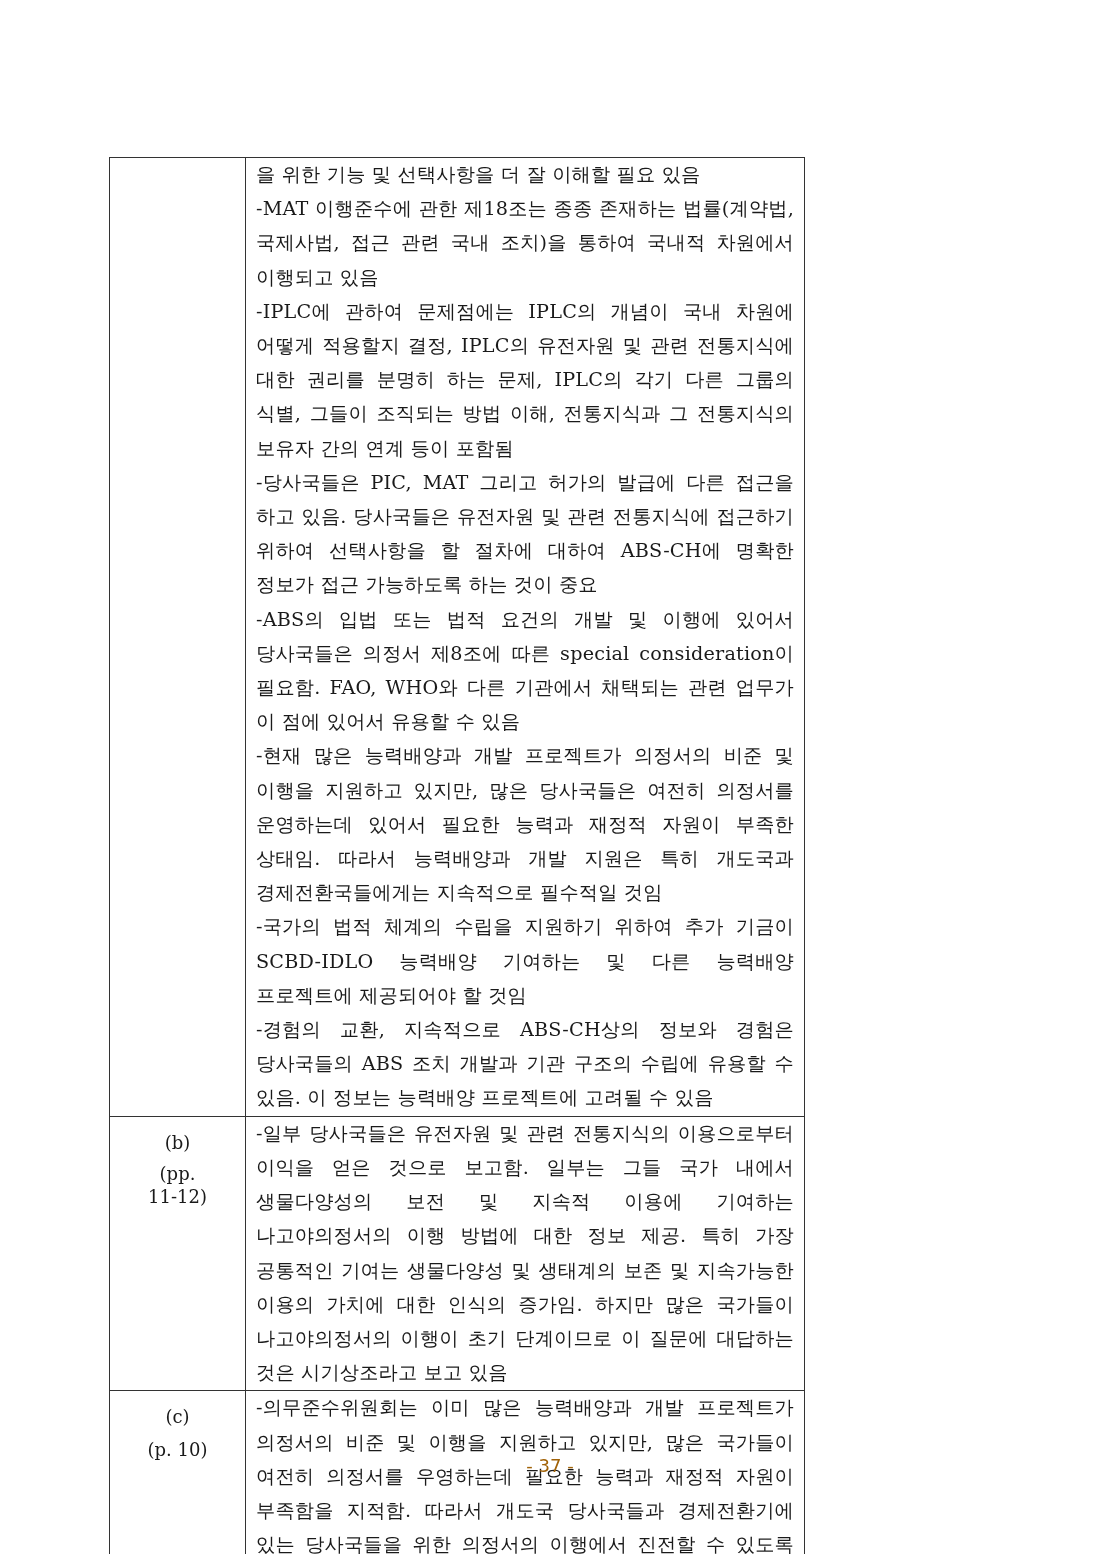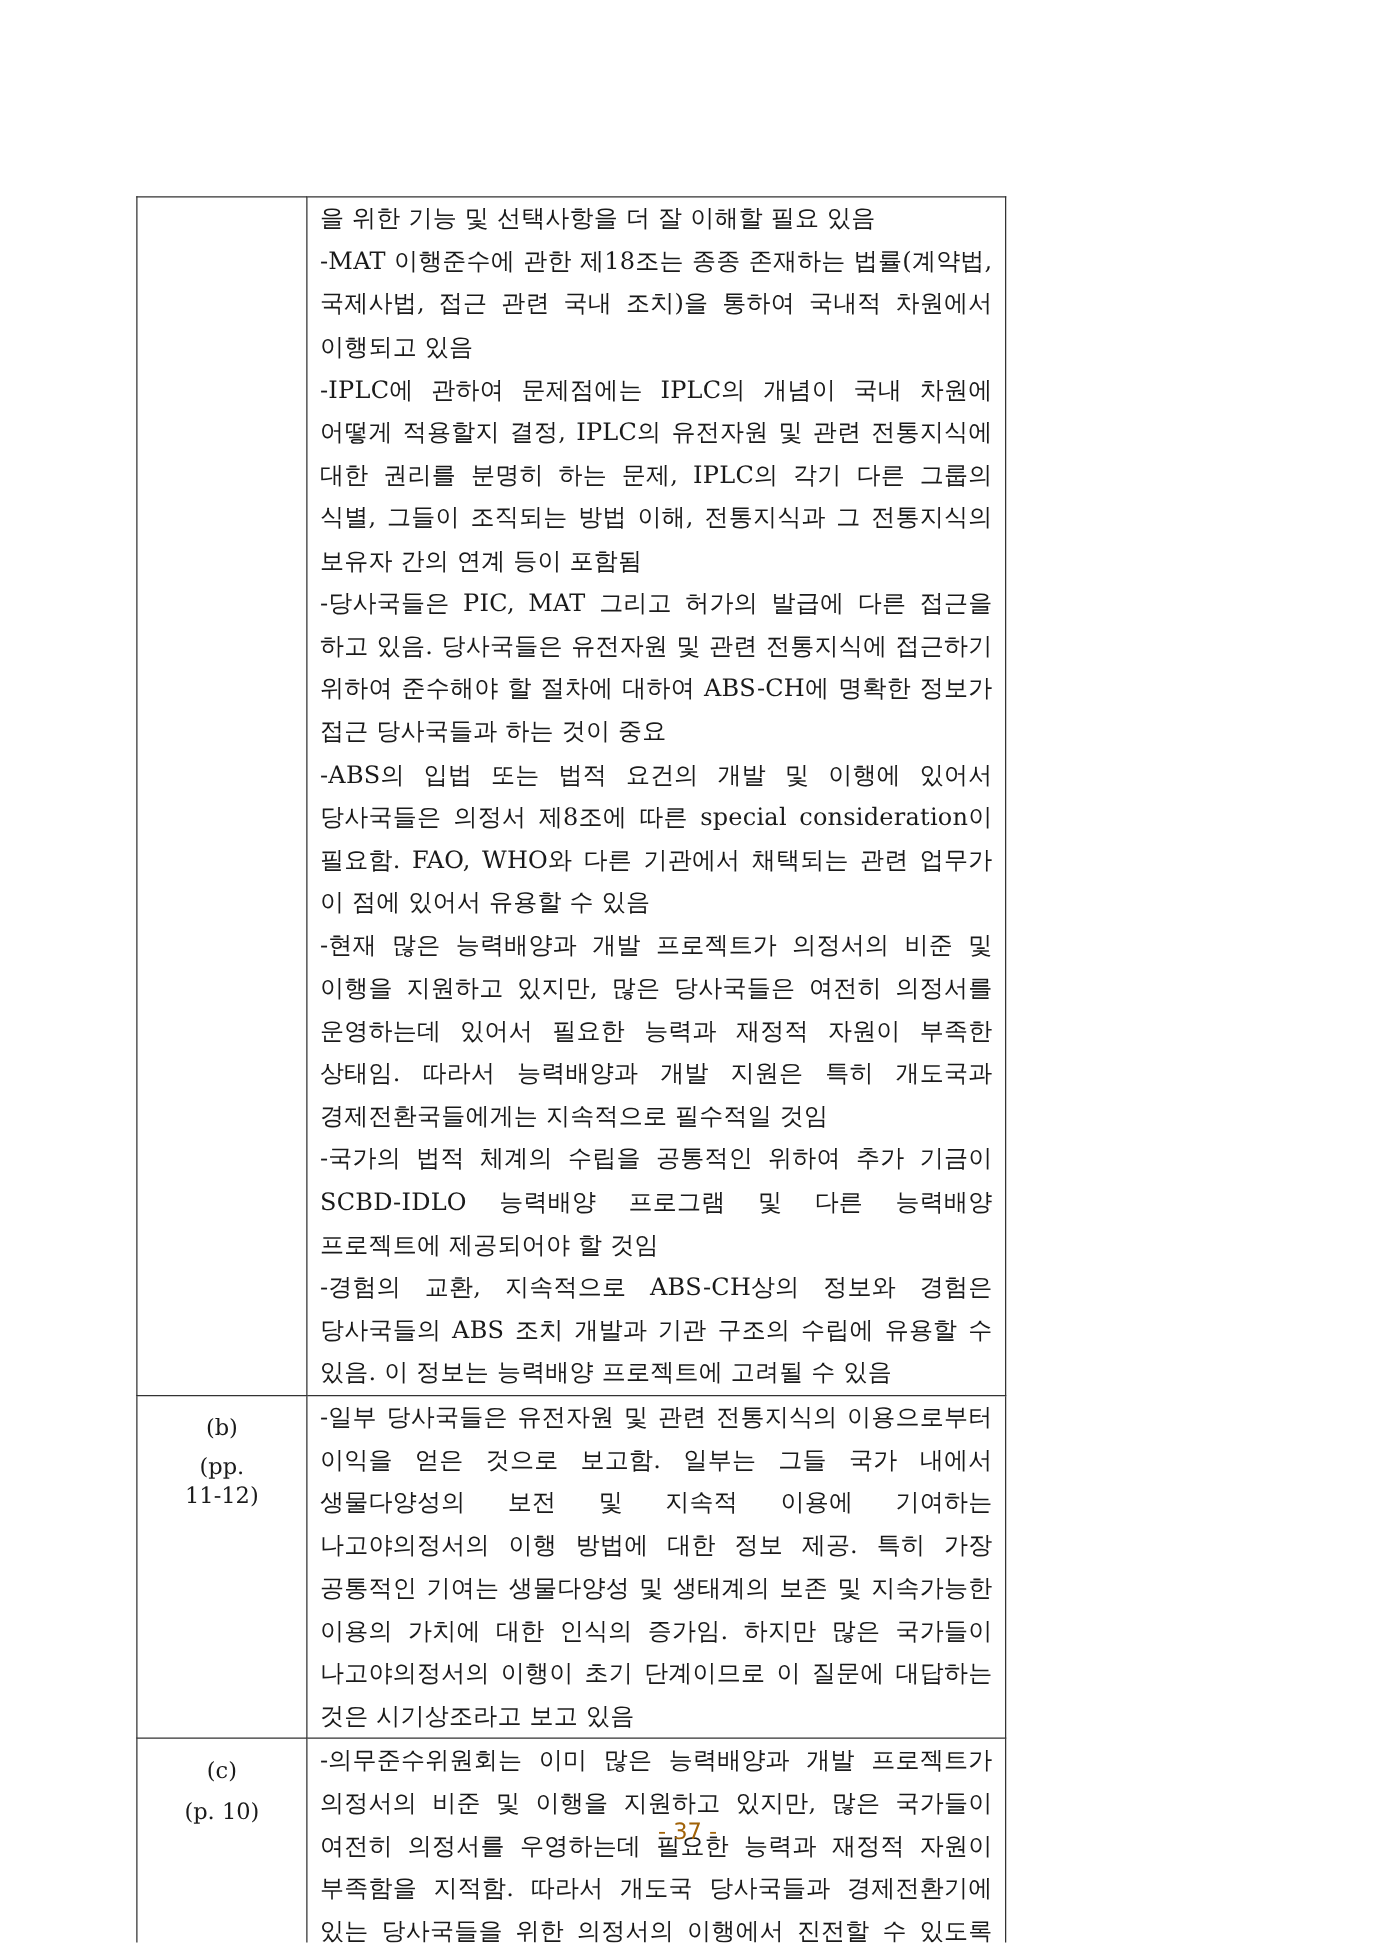--- a/index.html
+++ b/index.html
@@ -29,24 +29,24 @@
     <col class="col-ref">
     <col>
   </colgroup>
   <tbody>
       <tr class="row1">
     <td class="ref-cell"></td>
     <td class="content-cell">
       <p class="para">을 위한 기능 및 선택사항을 더 잘 이해할 필요 있음</p>
       <p class="para">-MAT 이행준수에 관한 제18조는 종종 존재하는 법률(계약법, 국제사법, 접근 관련 국내 조치)을 통하여 국내적 차원에서 이행되고 있음</p>
       <p class="para">-IPLC에 관하여 문제점에는 IPLC의 개념이 국내 차원에 어떻게 적용할지 결정, IPLC의 유전자원 및 관련 전통지식에 대한 권리를 분명히 하는 문제, IPLC의 각기 다른 그룹의 식별, 그들이 조직되는 방법 이해, 전통지식과 그 전통지식의 보유자 간의 연계 등이 포함됨</p>
-      <p class="para">-당사국들은 PIC, MAT 그리고 허가의 발급에 다른 접근을 하고 있음. 당사국들은 유전자원 및 관련 전통지식에 접근하기 위하여 준수해야 할 절차에 대하여 ABS-CH에 명확한 정보가 접근 당사국들과 하는 것이 중요</p>
+      <p class="para">-당사국들은 PIC, MAT 그리고 허가의 발급에 다른 접근을 하고 있음. 당사국들은 유전자원 및 관련 전통지식에 접근하기 위하여 선택사항을 할 절차에 대하여 ABS-CH에 명확한 정보가 접근 가능하도록 하는 것이 중요</p>
       <p class="para">-ABS의 입법 또는 법적 요건의 개발 및 이행에 있어서 당사국들은 의정서 제8조에 따른 special consideration이 필요함. FAO, WHO와 다른 기관에서 채택되는 관련 업무가 이 점에 있어서 유용할 수 있음</p>
       <p class="para">-현재 많은 능력배양과 개발 프로젝트가 의정서의 비준 및 이행을 지원하고 있지만, 많은 당사국들은 여전히 의정서를 운영하는데 있어서 필요한 능력과 재정적 자원이 부족한 상태임. 따라서 능력배양과 개발 지원은 특히 개도국과 경제전환국들에게는 지속적으로 필수적일 것임</p>
-      <p class="para">-국가의 법적 체계의 수립을 공통적인 위하여 추가 기금이 SCBD-IDLO 능력배양 프로그램 및 다른 능력배양 프로젝트에 제공되어야 할 것임</p>
+      <p class="para">-국가의 법적 체계의 수립을 지원하기 위하여 추가 기금이 SCBD-IDLO 능력배양 기여하는 및 다른 능력배양 프로젝트에 제공되어야 할 것임</p>
       <p class="para">-경험의 교환, 지속적으로 ABS-CH상의 정보와 경험은 당사국들의 ABS 조치 개발과 기관 구조의 수립에 유용할 수 있음. 이 정보는 능력배양 프로젝트에 고려될 수 있음</p>
     </td>
   </tr>
   <tr class="row2">
     <td class="ref-cell">
       <span class="ref-line" style="margin-bottom:8px;">(b)</span>
       <span class="ref-line">(pp.</span>
       <span class="ref-line">11-12)</span>
     </td>
     <td class="content-cell">

